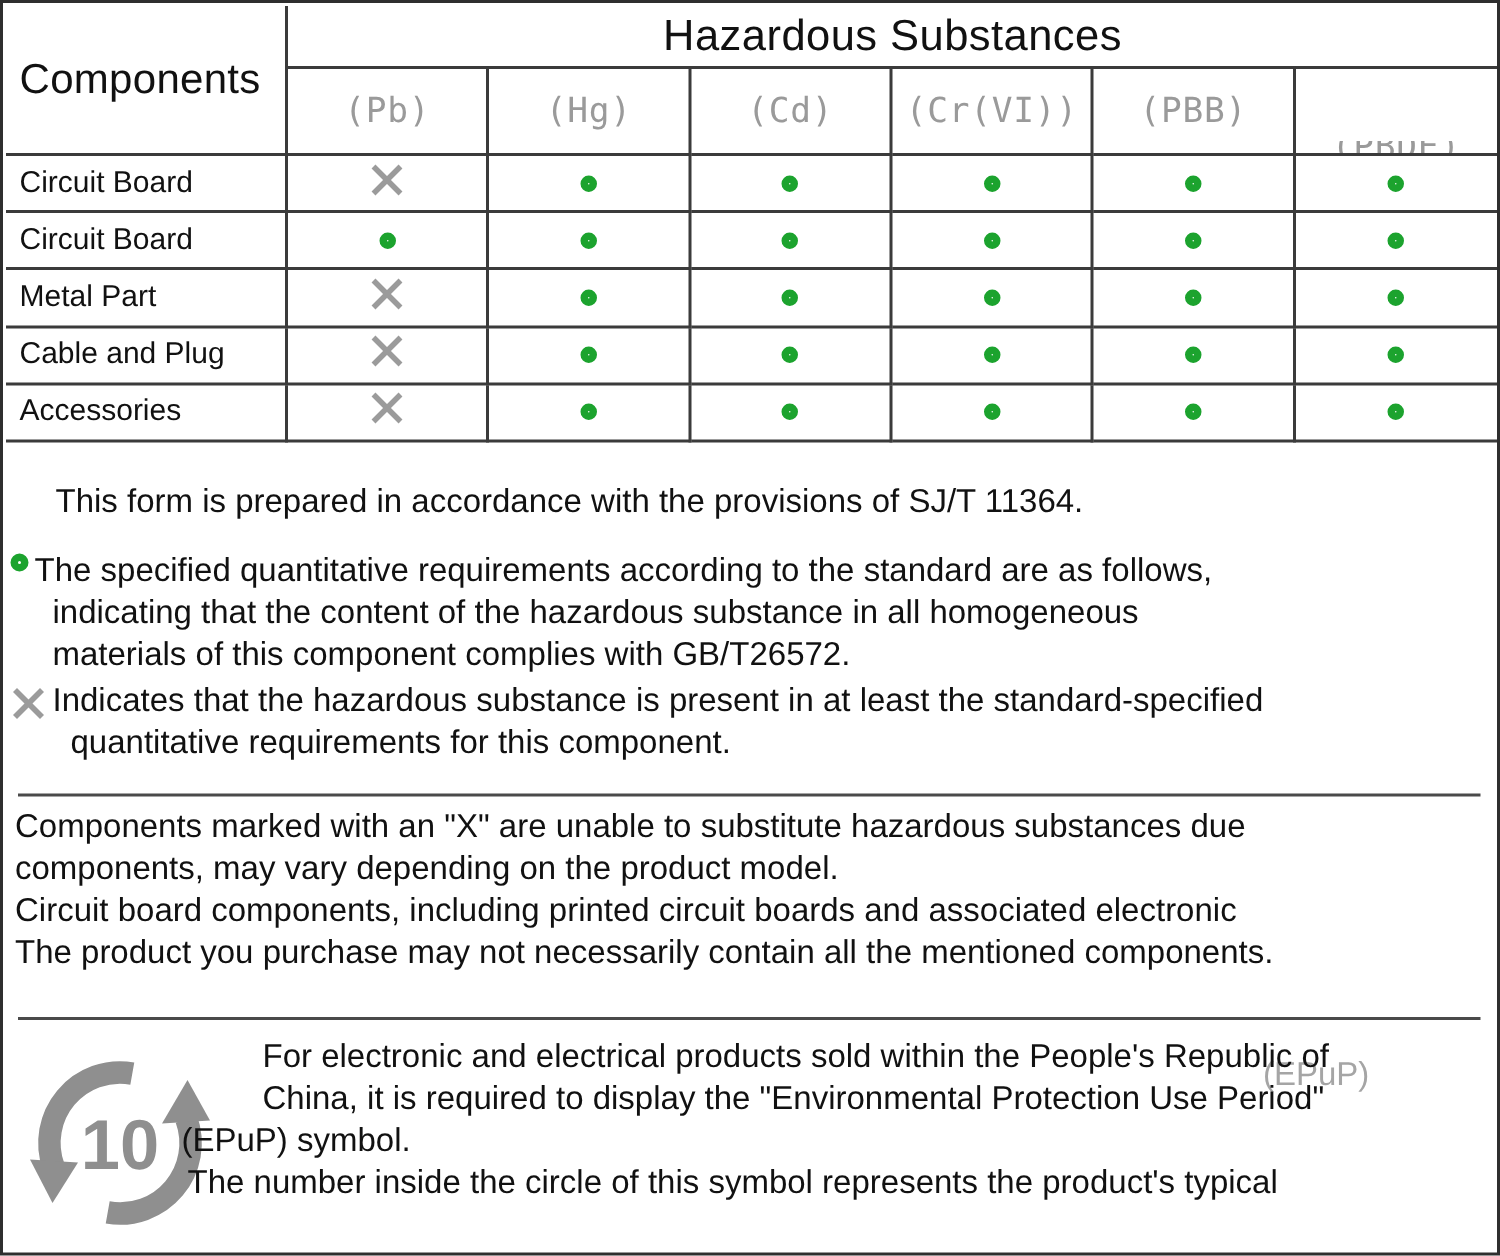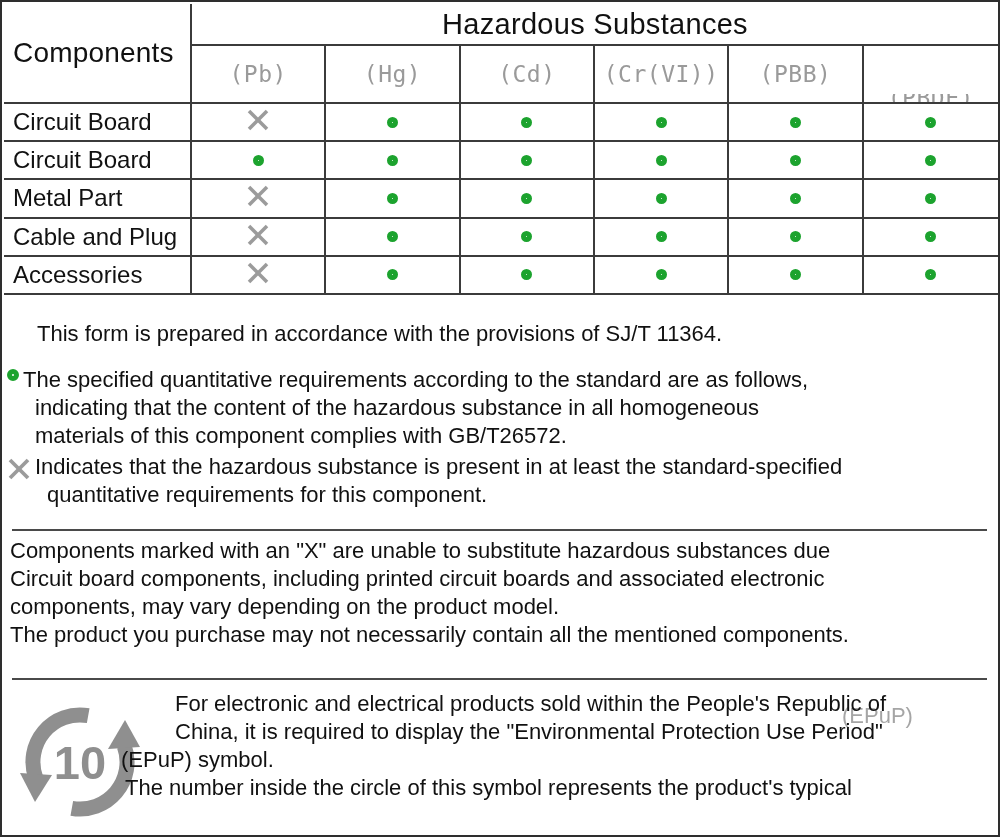--- a/index.html
+++ b/index.html
@@ -39,21 +39,21 @@
   .cell.last-col{border-right:none;}
   .comp-head{
     font-size:28px;justify-content:flex-start;padding-left:9px;
     letter-spacing:0.2px;
   }
   .group-head{font-size:29px;letter-spacing:0.3px;}
   .col-head{
     font-family:"DejaVu Sans Mono",monospace;
     font-size:23px;color:var(--header-gray);letter-spacing:0.5px;
   }
-  .row-label{font-size:24px;justify-content:flex-start;padding-left:9px;}
+  .row-label{font-size:20px;justify-content:flex-start;padding-left:9px;}
   .ring{
     display:inline-block;width:11px;height:11px;
     border:5px solid var(--green);border-radius:50%;
   }
   .cross svg line{stroke:var(--gray-mark);stroke-width:3.6;}
 
   
   .textblock{position:absolute;font-size:22px;line-height:28px;white-space:nowrap;}
   .intro-line{position:absolute;left:35px;top:319px;font-size:22px;white-space:nowrap;}
   .o-note-text{left:21px;top:364px;}
@@ -231,22 +231,22 @@
   </span>
   <div class="textblock x-note-text">
       <div class="tline">Indicates that the hazardous substance is present in at least the standard-specified</div>
       <div class="tline">quantitative requirements for this component.</div>
     </div>
 
   <div class="hr hr1"></div>
 
   <div class="textblock disclaimers">
       <div class="tline">Components marked with an "X" are unable to substitute hazardous substances due</div>
+      <div class="tline">components, may vary depending on the product model.</div>
       <div class="tline">Circuit board components, including printed circuit boards and associated electronic</div>
-      <div class="tline">components, may vary depending on the product model.</div>
       <div class="tline">The product you purchase may not necessarily contain all the mentioned components.</div>
     </div>
 
   <div class="hr hr2"></div>
 
   <svg class="epup-symbol" width="134" height="118" viewBox="0 0 134 118">
     <path class="epup-stroke" d="M 74.2 11.7 A 47 47 0 0 0 21.8 74.1"></path>
     <path class="epup-stroke" d="M 57.8 104.3 A 47 47 0 0 0 110.2 41.9"></path>
     <polygon class="epup-fill" points="6,69 38,71 21,98"></polygon>
     <polygon class="epup-fill" points="94,45 126,43 111,16"></polygon>

